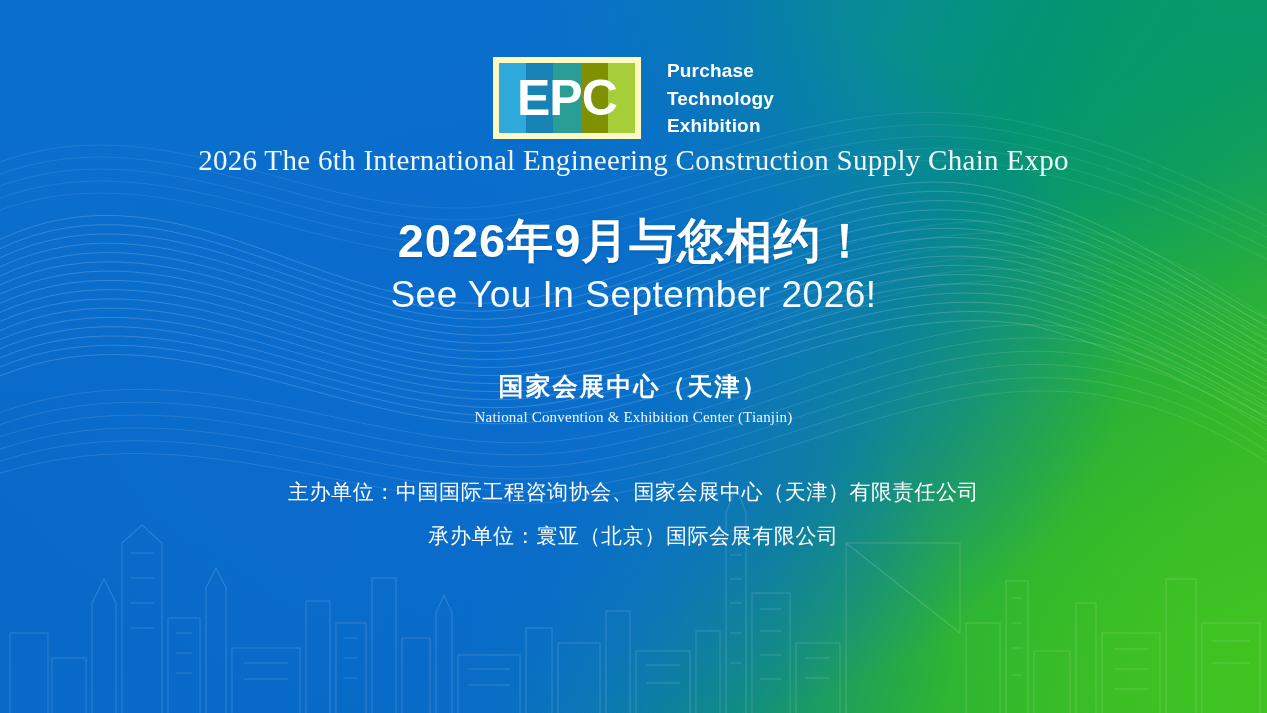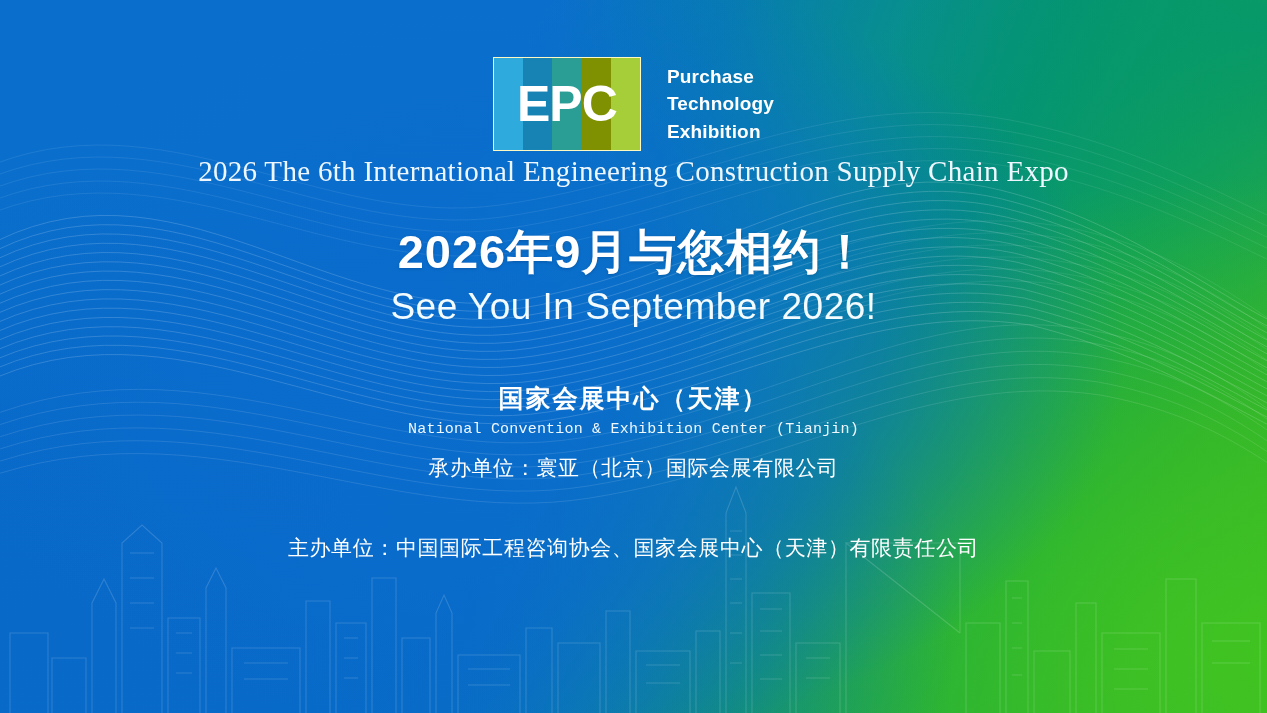--- a/index.html
+++ b/index.html
@@ -85,22 +85,22 @@
   
   .logo-row {
     display: flex;
     align-items: center;
     gap: 26px;
     margin-top: 57px;
   }
   .logo-mark {
     position: relative;
     width: 148px;
-    height: 94px;
-    border: 1px solid #fef9c3;
+    height: 82px;
+    border: 6px solid #fef9c3;
     box-sizing: border-box;
     display: flex;
     overflow: hidden;
   }
   .logo-band { flex: 1 1 0; height: 100%; }
   .logo-letters {
     position: absolute;
     inset: 0;
     display: flex;
     align-items: center;
@@ -163,21 +163,21 @@
   .venue-cn {
     margin-top: 54px;
     font-size: 25px;
     font-weight: 700;
     color: #ffffff;
     letter-spacing: 2px;
     white-space: nowrap;
   }
   .venue-en {
     margin-top: 6px;
-    font-family: Liberation Mono, monospace;
+    font-family: Liberation Serif, serif;
     font-size: 15px;
     color: #f0f8ff;
     letter-spacing: 0.2px;
     white-space: nowrap;
   }
 
   .org-line {
     font-size: 21px;
     color: #ffffff;
     letter-spacing: 0.6px;
@@ -314,17 +314,17 @@
     </div>
 
     <div class="title-en">2026 The 6th International Engineering Construction Supply Chain Expo</div>
 
     <div class="slogan-cn">2026年9月与您相约！</div>
     <div class="slogan-en">See You In September 2026!</div>
 
     <div class="venue-cn">国家会展中心（天津）</div>
     <div class="venue-en">National Convention &amp; Exhibition Center (Tianjin)</div>
 
+    <div class="org-line org-host">主办单位：中国国际工程咨询协会、国家会展中心（天津）有限责任公司</div>
     <div class="org-line org-organizer">承办单位：寰亚（北京）国际会展有限公司</div>
-    <div class="org-line org-host">主办单位：中国国际工程咨询协会、国家会展中心（天津）有限责任公司</div>
 
   </div>
 </div>
 
 </body></html>

